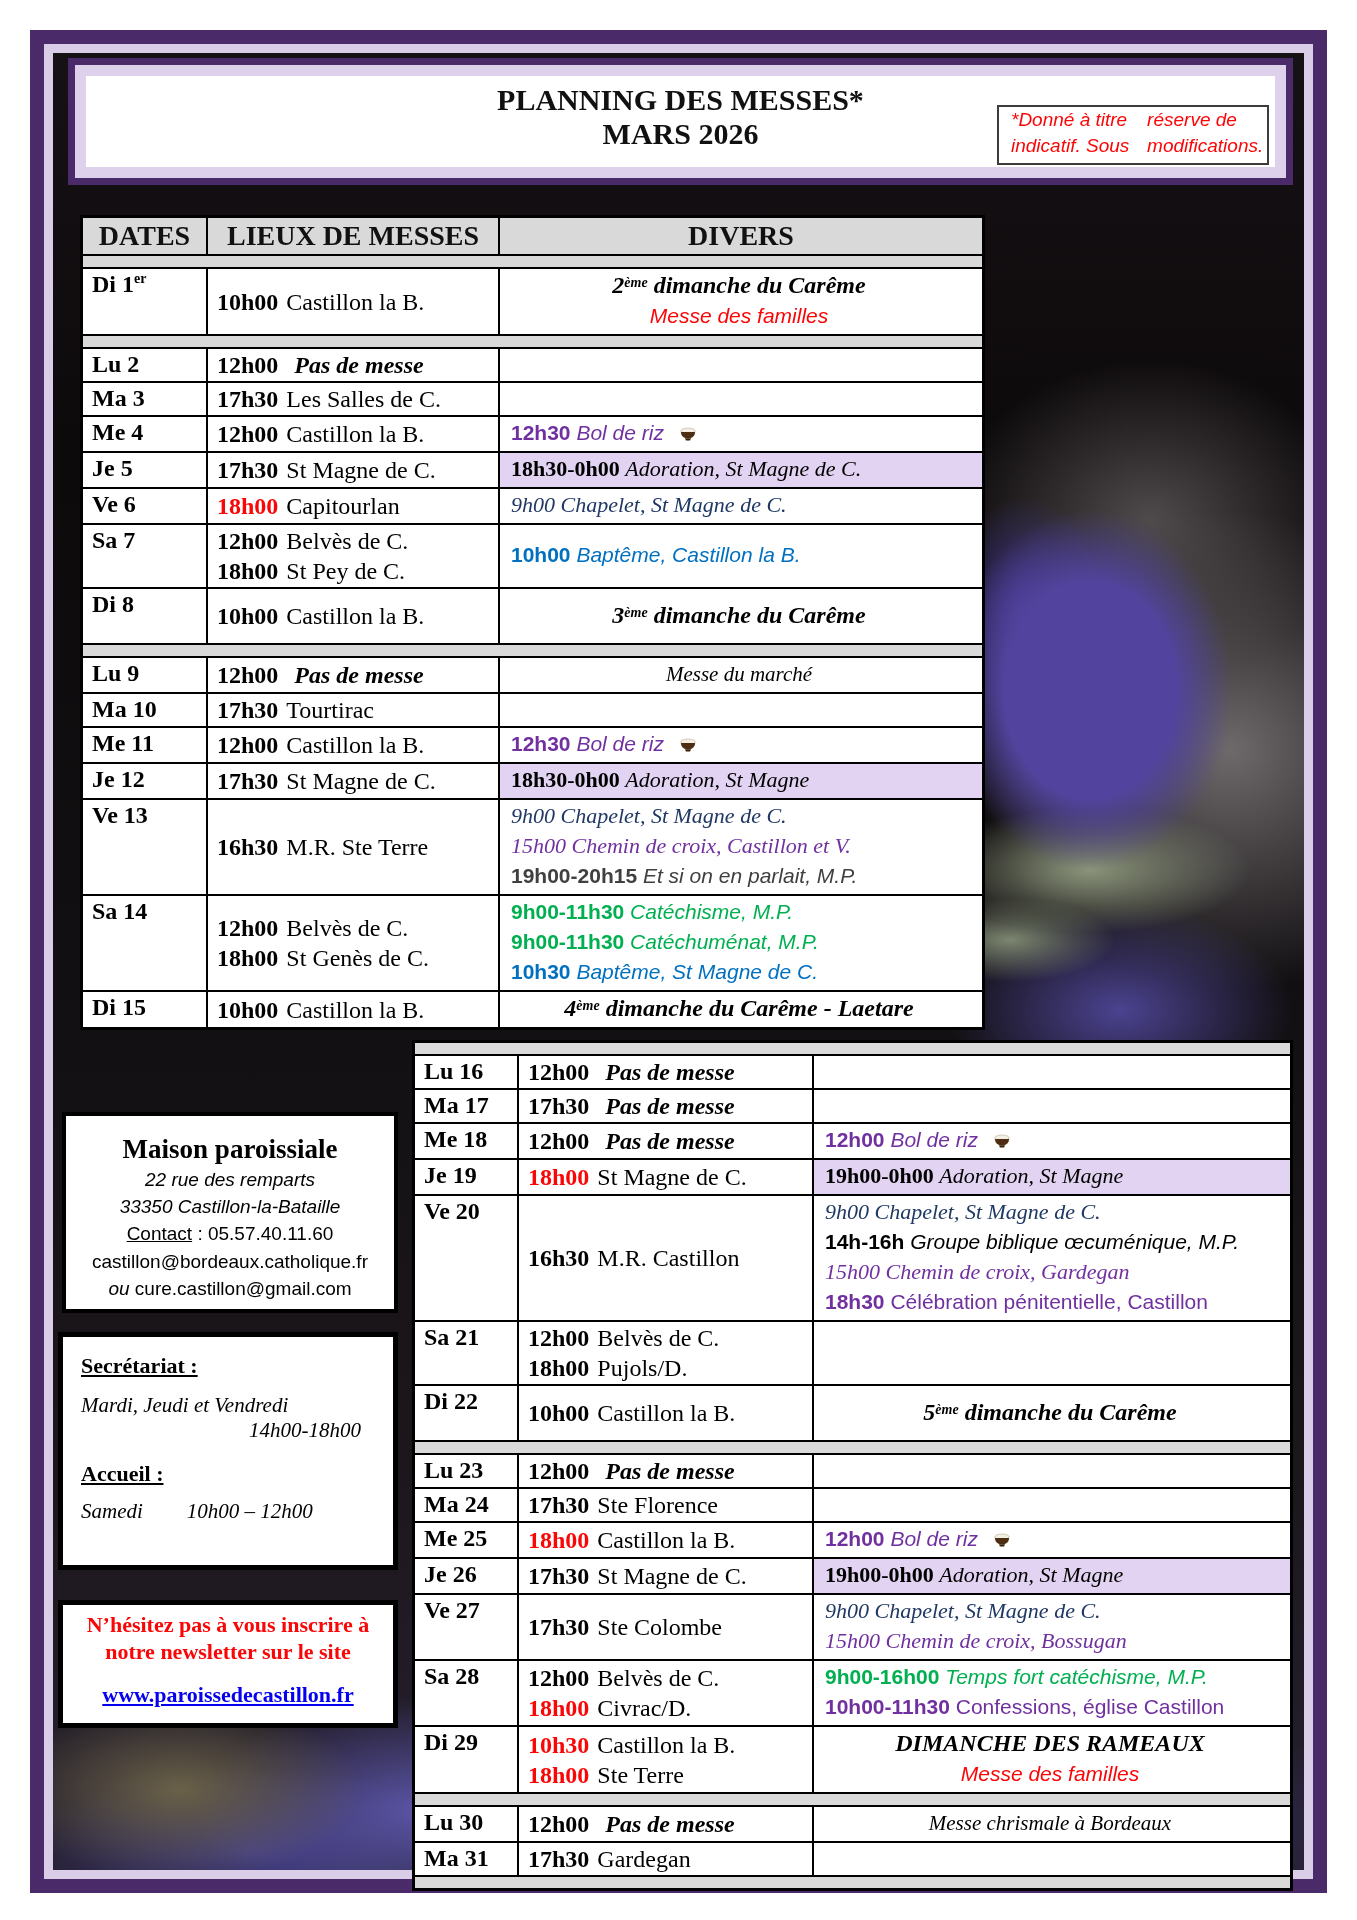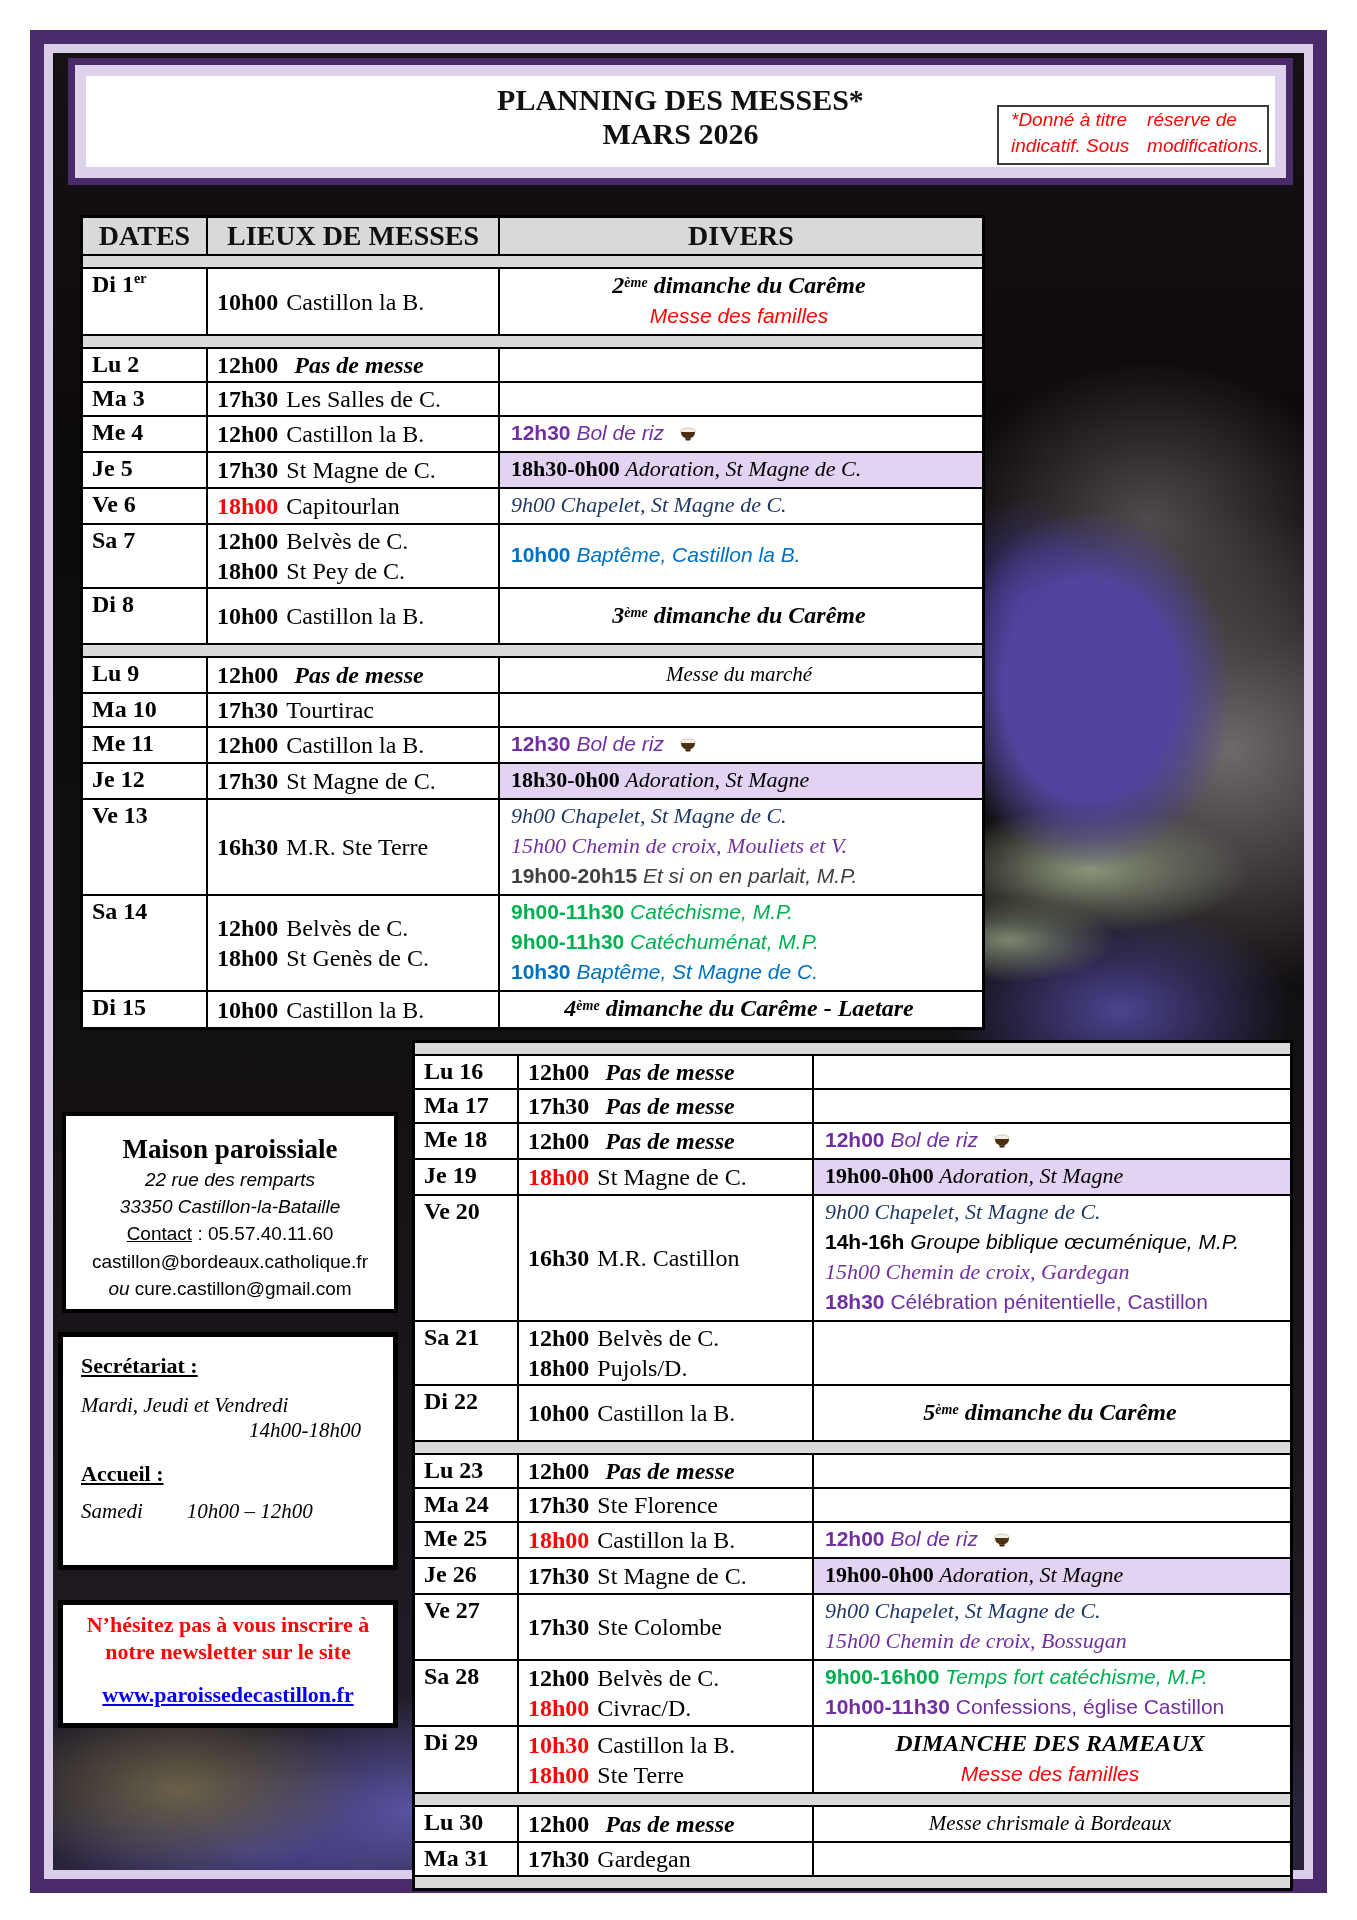--- a/index.html
+++ b/index.html
@@ -245,21 +245,21 @@
           <div class="v-line"><span class="sb">18h30-0h00 </span><span class="si">Adoration, St Magne</span></div>
         </div>
       </div>
       <div class="trow">
         <div class="cell c-date"><span>Ve 13</span></div>
         <div class="cell c-lieux">
           <div class="l-line"><span class="l-time">16h30</span><span class="l-place">M.R. Ste Terre</span></div>
         </div>
         <div class="cell c-divers">
           <div class="v-line"><span class="ni">9h00 Chapelet, St Magne de C.</span></div>
-          <div class="v-line"><span class="pi">15h00 Chemin de croix, Mouliets et V.</span></div>
+          <div class="v-line"><span class="pi">15h00 Chemin de croix, Castillon et V.</span></div>
           <div class="v-line"><span class="gb">19h00-20h15 </span><span class="gi">Et si on en parlait, M.P.</span></div>
         </div>
       </div>
       <div class="trow">
         <div class="cell c-date"><span>Sa 14</span></div>
         <div class="cell c-lieux">
           <div class="l-line"><span class="l-time">12h00</span><span class="l-place">Belvès de C.</span></div>
           <div class="l-line"><span class="l-time">18h00</span><span class="l-place">St Genès de C.</span></div>
         </div>
         <div class="cell c-divers">

